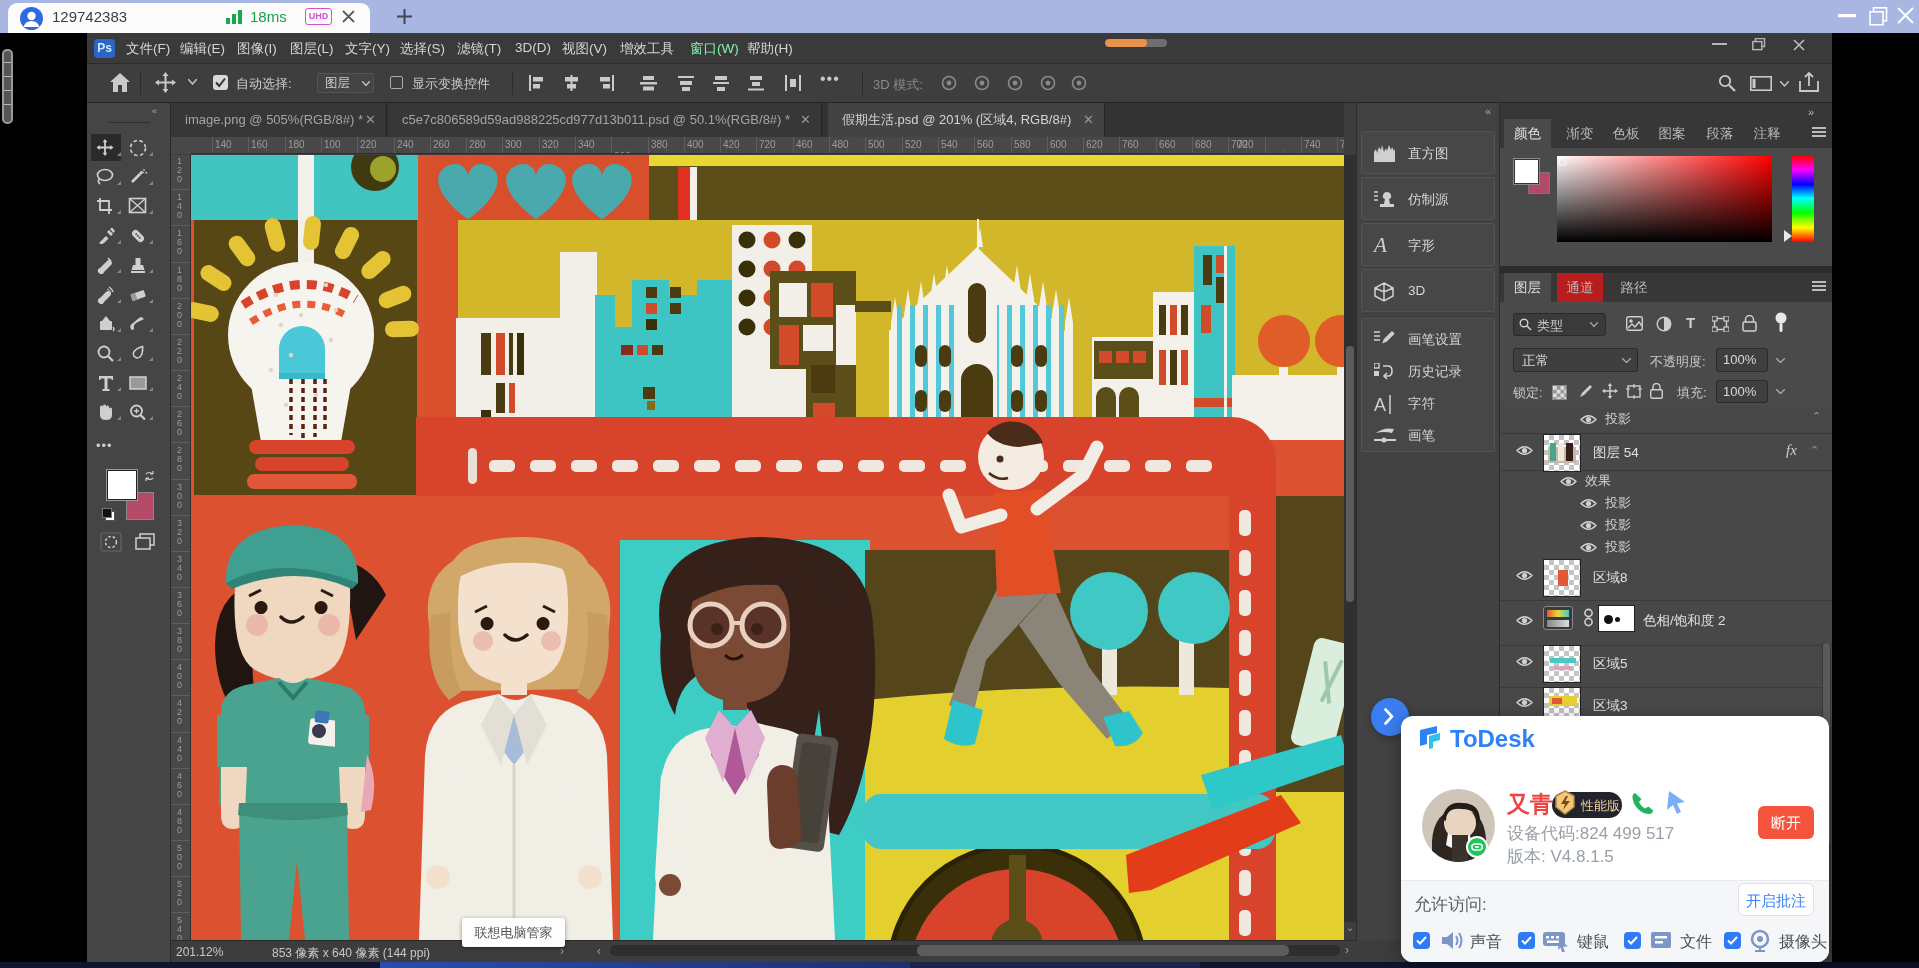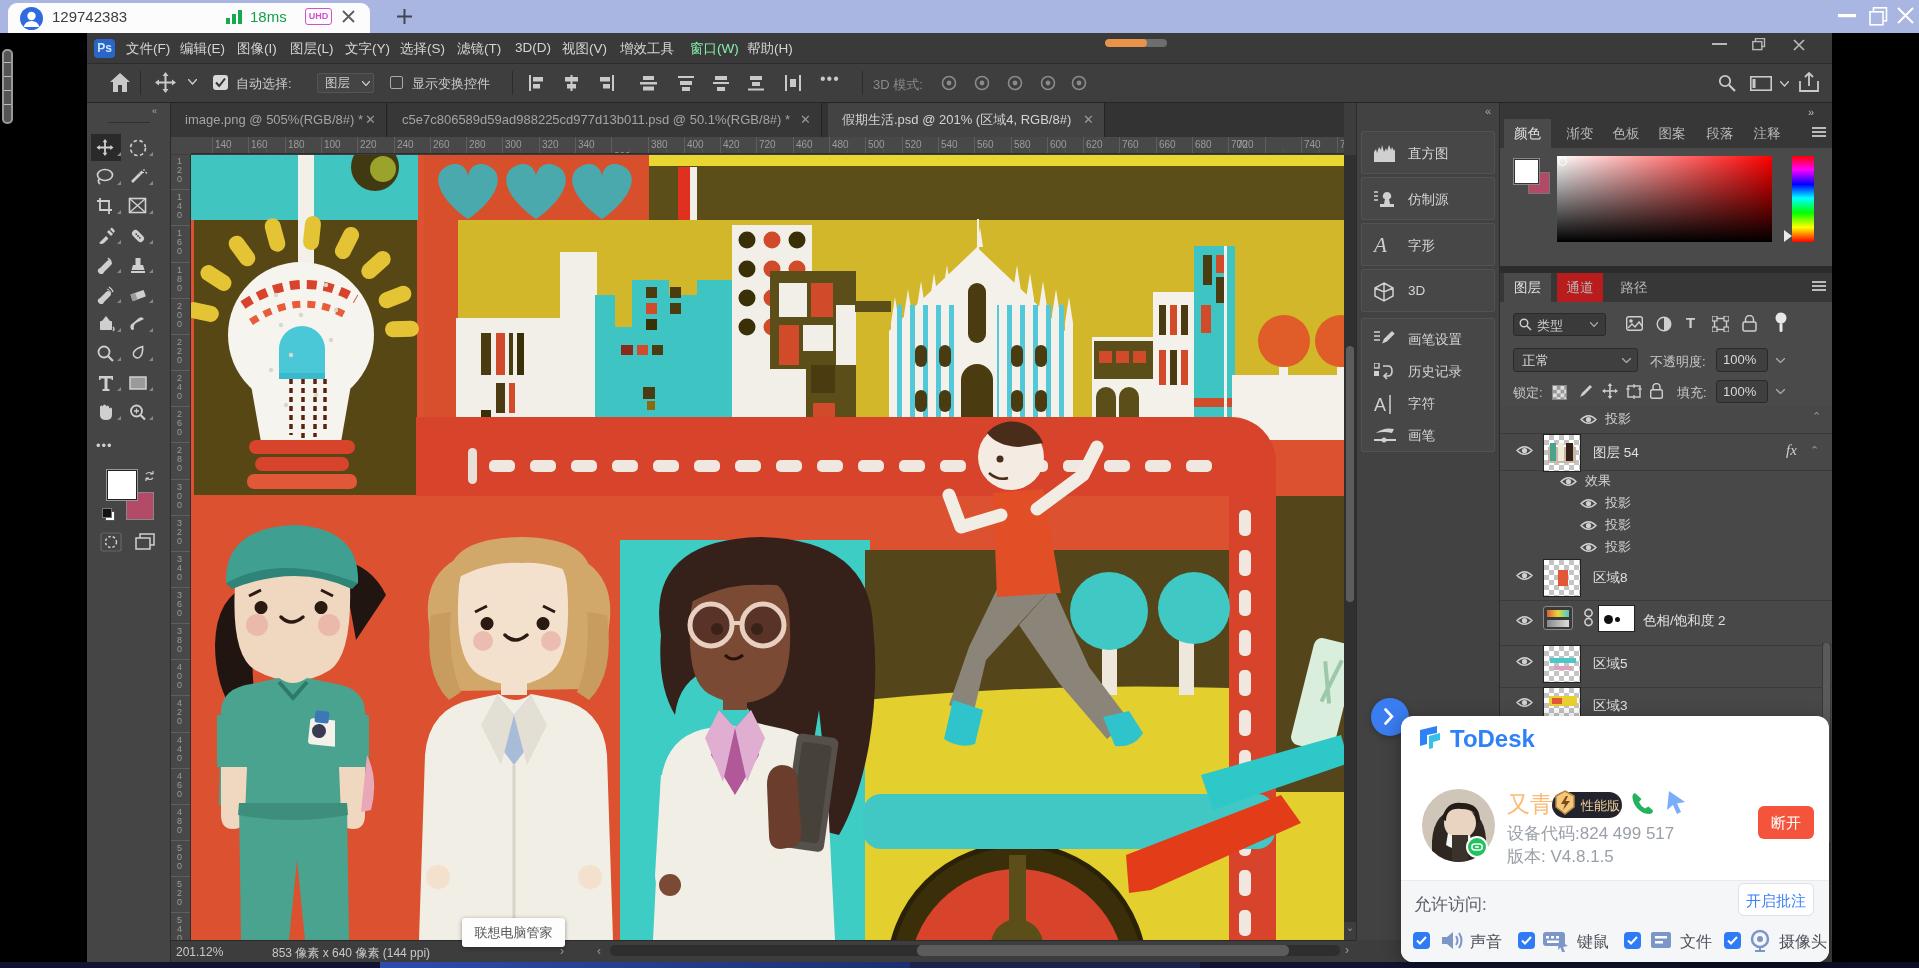--- a/index.html
+++ b/index.html
@@ -1006,21 +1006,21 @@
 <path d="M20 30 q4-18 20-16 q18 0 18 18 l-4 2 q2-14 -14-14 q-16-2 -16 12 Z" fill="#241c16"></path>
 <path d="M26 44 q10 8 22 2 l2 10 q-14 8 -26 0 Z" fill="#f4f4f4"></path>
 <rect x="30" y="46" width="16" height="27" fill="#3a332c"></rect>
 </g>
     </svg>
 <div class="a" style="left:1466px;top:836px;width:22px;height:22px;background:#21c35e;border-radius:50%;border:2.5px solid #fff"></div>
 <svg class="a" style="left:1471px;top:842px" width="12" height="10" viewBox="0 0 12 10">
       <rect x="0.8" y="2" width="10.4" height="6" rx="3" fill="none" stroke="#fff" stroke-width="1.5"></rect>
       <path d="M4 5 h4" stroke="#fff" stroke-width="1.5"></path>
     </svg>
-<div class="a" style="left:1507px;top:789px;font-size:23px;font-weight:normal;color:#fdba74">又青</div>
+<div class="a" style="left:1507px;top:789px;font-size:23px;font-weight:bold;color:#ef4444">又青</div>
 <div class="a" style="left:1552px;top:792px;width:70px;height:26px;background:#23232d;border-radius:13px"></div>
 <svg class="a" style="left:1550px;top:788px" width="30" height="30" viewBox="0 0 30 30">
 <path d="M15 3 L24 8 V19 L15 26 L6 19 V8 Z" fill="#f4c87c" stroke="#b8893c" stroke-width="1.5"></path>
 <path d="M16 8 L11 16 H15 L13 22 L20 13 H15.5 L18 8 Z" fill="#7a4a10"></path>
 </svg>
 <div class="a" style="left:1581px;top:797px;font-size:13px;color:#f0cf9a">性能版</div>
 <svg class="a" style="left:1630px;top:791px" width="24" height="24" viewBox="0 0 24 24">
 <path d="M5 2 q-3 1-2.5 5 q1 7 6 11.5 q5 4.5 11 4.5 q3.5 -0.5 3.5 -3.5 l-4.5 -4 l-3.5 2 q-4 -2 -6 -6.5 l2.5 -3 Z" fill="#21b35e"></path>
 </svg>
 <svg class="a" style="left:1663px;top:789px" width="26" height="26" viewBox="0 0 26 26">

